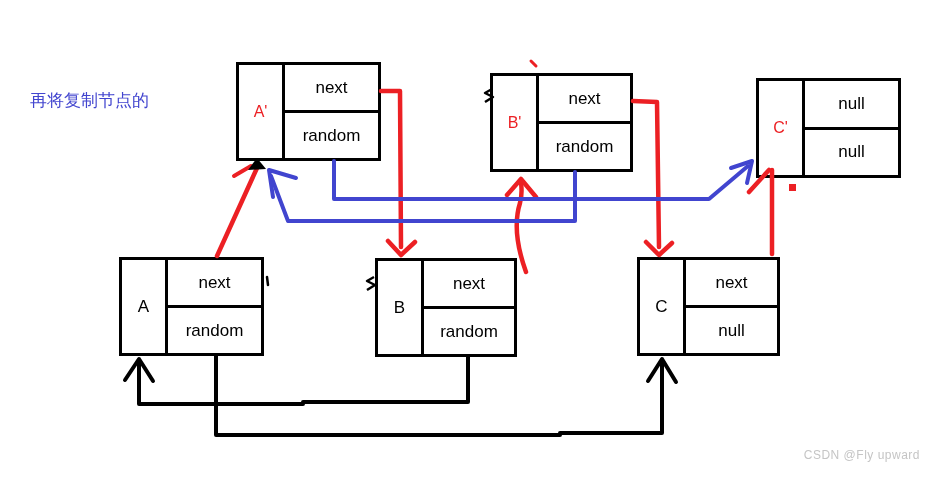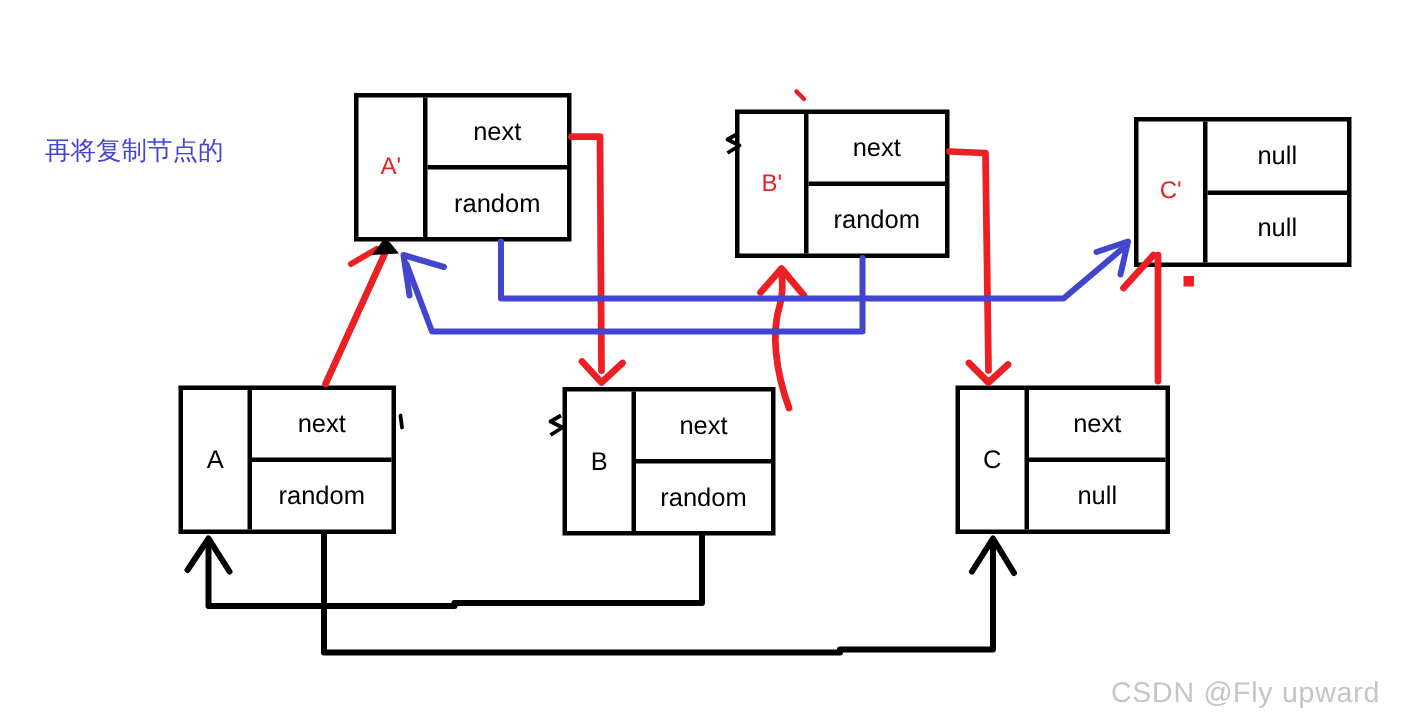--- a/index.html
+++ b/index.html
@@ -40,22 +40,22 @@
   .node .field.top{border-bottom:3px solid var(--black,#000);}
 
   svg.overlay{position:absolute;left:0;top:0;pointer-events:none;}
   .stroke-red{stroke:var(--red,#ec2024);fill:none;}
   .stroke-blue{stroke:var(--blue,#4145cf);fill:none;}
   .stroke-black{stroke:var(--black,#000);fill:none;}
   .fill-red{fill:var(--red,#ec2024);stroke:none;}
   .fill-black{fill:var(--black,#000);stroke:none;}
 
   .watermark{
-    position:absolute;right:16px;bottom:9px;
-    font-size:19px;color:var(--wm-gray,#c5c5c5);
+    position:absolute;right:16px;bottom:21px;
+    font-size:12px;color:var(--wm-gray,#c5c5c5);
     letter-spacing:0.5px;white-space:nowrap;
   }
 </style>
 </head>
 <body>
 
 <div class="canvas">
 
   <div class="annotation">
     <div>再将复制节点的</div>

